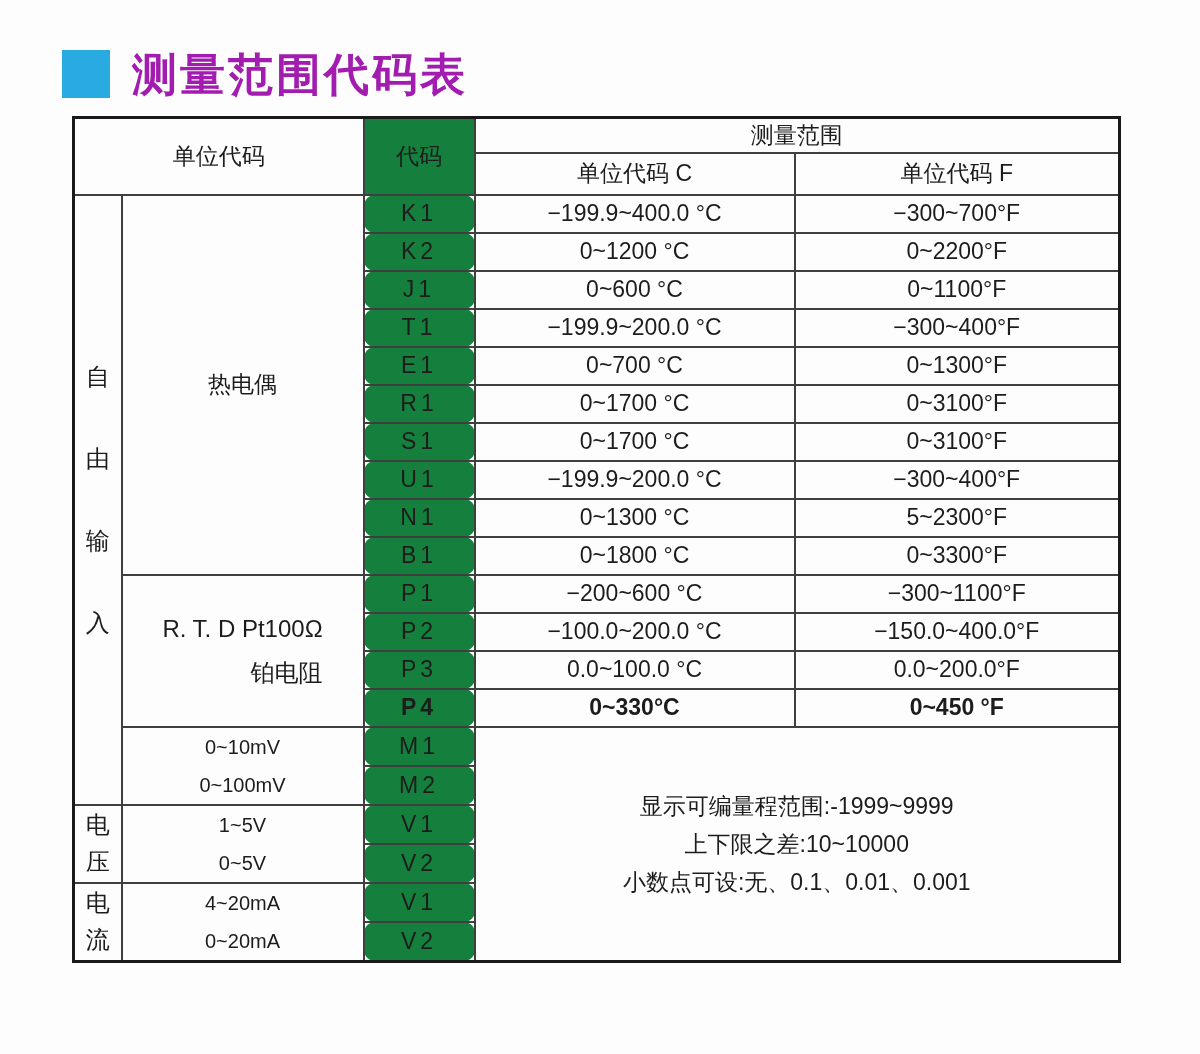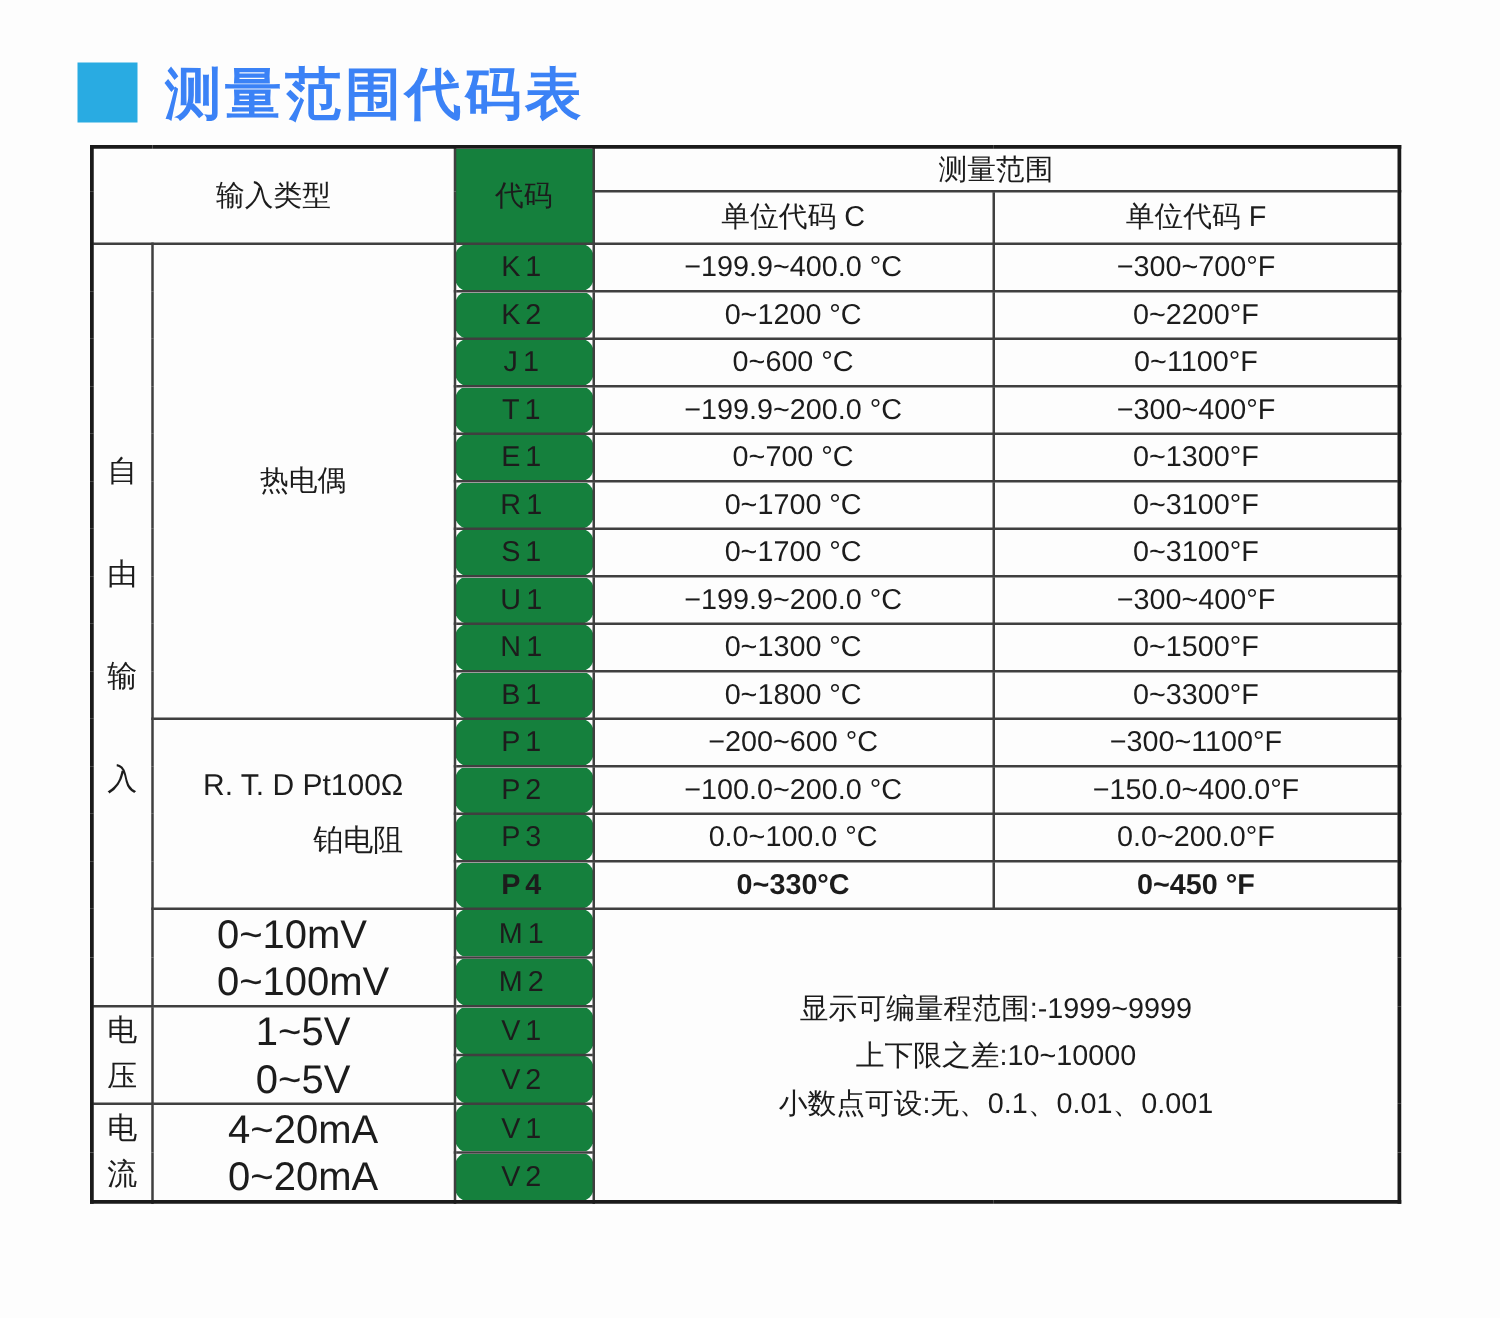--- a/index.html
+++ b/index.html
@@ -28,21 +28,21 @@
     width: 48px;
     height: 48px;
     background: #29abe2;
     flex: 0 0 auto;
   }
   .page-title {
     margin: 0;
     font-size: 45px;
     font-weight: 900;
     letter-spacing: 3px;
-    color: #3b82f6;
+    color: #a21caf;
     line-height: 1;
   }
   
   table.range-table {
     position: absolute;
     left: 72px;
     top: 116px;
     width: 1046px;
     border-collapse: collapse;
     table-layout: fixed;
@@ -73,22 +73,22 @@
     align-items: center;
     justify-content: center;
     font-size: 24px;
   }
   .vert-wide { gap: 50px; }
   .vert-tight { gap: 10px; line-height: 1.1; }
   
   .two-line { text-align: center; }
   .two-line .tl-inner {
     display: inline-block;
-    text-align: left;
-    font-size: 32px;
+    text-align: center;
+    font-size: 20px;
     line-height: 38px;
   }
   .rtd-cell .rtd-inner {
     display: inline-block;
     text-align: right;
     font-size: 24px;
     line-height: 44px;
   }
   
   .note-cell {
@@ -114,21 +114,21 @@
   <table class="range-table">
     <colgroup>
       <col style="width:48px">
         <col style="width:242px">
         <col style="width:111px">
         <col style="width:320px">
         <col style="width:325px">
     </colgroup>
     <tbody>
       <tr class="hrow1">
-        <td class="hdr" colspan="2" rowspan="2">输入类型</td>
+        <td class="hdr" colspan="2" rowspan="2">单位代码</td>
         <td class="hdr blue" rowspan="2">代码</td>
         <td class="hdr" colspan="2">测量范围</td>
       </tr>
       <tr class="hrow2">
         <td class="hdr">单位代码 C</td>
         <td class="hdr">单位代码 F</td>
       </tr>
 
       <tr class="drow">
         <td rowspan="16">
@@ -183,21 +183,21 @@
 
       <tr class="drow">
         <td class="blue code-cell">U1</td>
         <td class="val">−199.9~200.0 °C</td>
         <td class="val">−300~400°F</td>
       </tr>
 
       <tr class="drow">
         <td class="blue code-cell">N1</td>
         <td class="val">0~1300 °C</td>
-        <td class="val">0~1500°F</td>
+        <td class="val">5~2300°F</td>
       </tr>
 
       <tr class="drow">
         <td class="blue code-cell">B1</td>
         <td class="val">0~1800 °C</td>
         <td class="val">0~3300°F</td>
       </tr>
 
       <tr class="drow">
         <td rowspan="4" class="rtd-cell">

